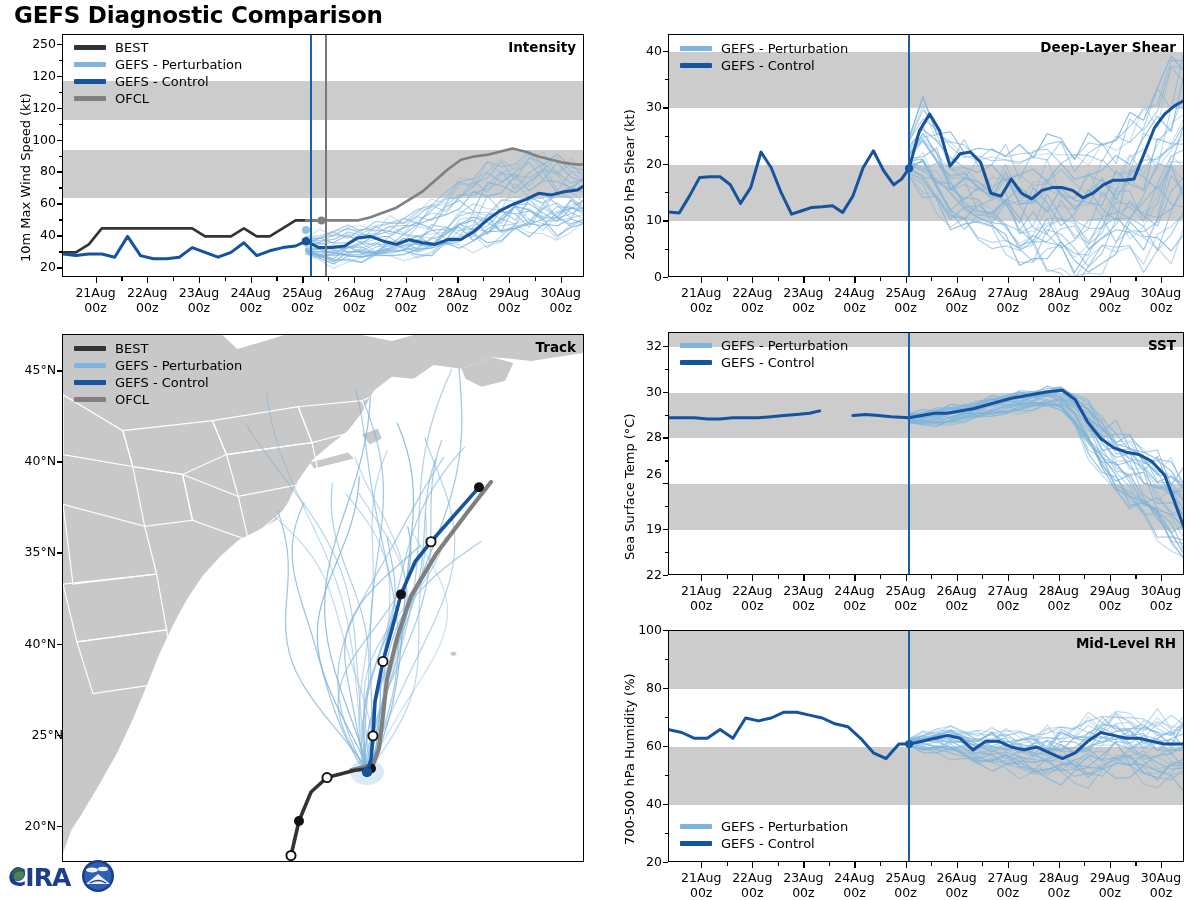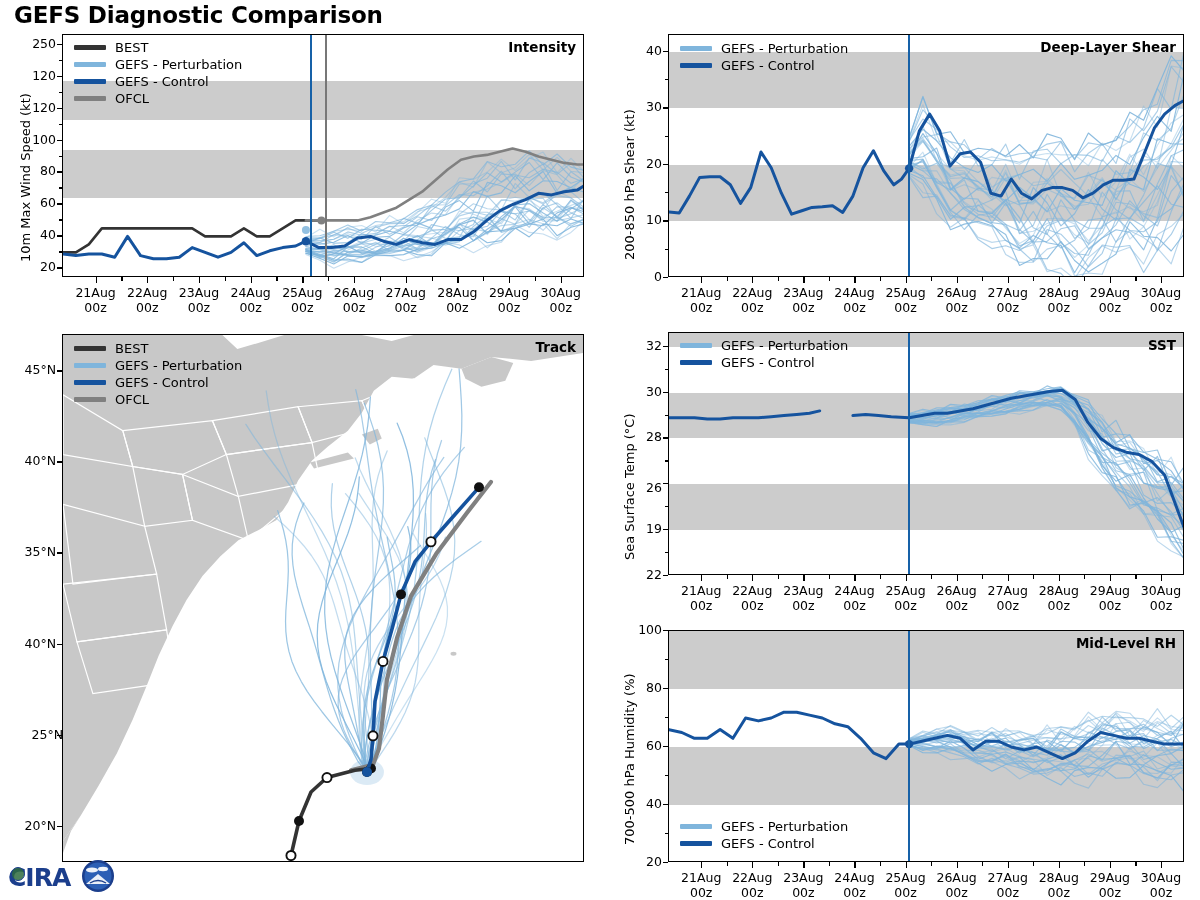--- a/index.html
+++ b/index.html
@@ -444,21 +444,21 @@
       <div class="vline" style="left:239px;"></div>
       <div class="panel-title">SST</div>
     </div>
   </div>
   <div class="ylabel" style="left:622px; top:560px; transform:rotate(-90deg);">Sea Surface Temp (°C)</div>
   <div id="ax-sst">
       <div class="ytick" style="left: 622px; top: 567px; width: 40px;">22</div>
       <div class="ytick-mark" style="left: 663px; top: 575px; width: 5px;"></div>
       <div class="ytick" style="left: 622px; top: 521.151px; width: 40px;">19</div>
       <div class="ytick-mark" style="left: 663px; top: 529.151px; width: 5px;"></div>
-      <div class="ytick" style="left: 622px; top: 480px; width: 40px;">26</div>
+      <div class="ytick" style="left: 622px; top: 466px; width: 40px;">26</div>
       <div class="ytick-mark" style="left: 663px; top: 483.302px; width: 5px;"></div>
       <div class="ytick" style="left: 622px; top: 429.453px; width: 40px;">28</div>
       <div class="ytick-mark" style="left: 663px; top: 437.453px; width: 5px;"></div>
       <div class="ytick" style="left: 622px; top: 383.604px; width: 40px;">30</div>
       <div class="ytick-mark" style="left: 663px; top: 391.604px; width: 5px;"></div>
       <div class="ytick" style="left: 622px; top: 337.755px; width: 40px;">32</div>
       <div class="ytick-mark" style="left: 663px; top: 345.755px; width: 5px;"></div>
       <div class="ytick-mark" style="left: 665px; top: 552.075px; width: 3px;"></div>
       <div class="ytick-mark" style="left: 665px; top: 506.226px; width: 3px;"></div>
       <div class="ytick-mark" style="left: 665px; top: 460.377px; width: 3px;"></div>

